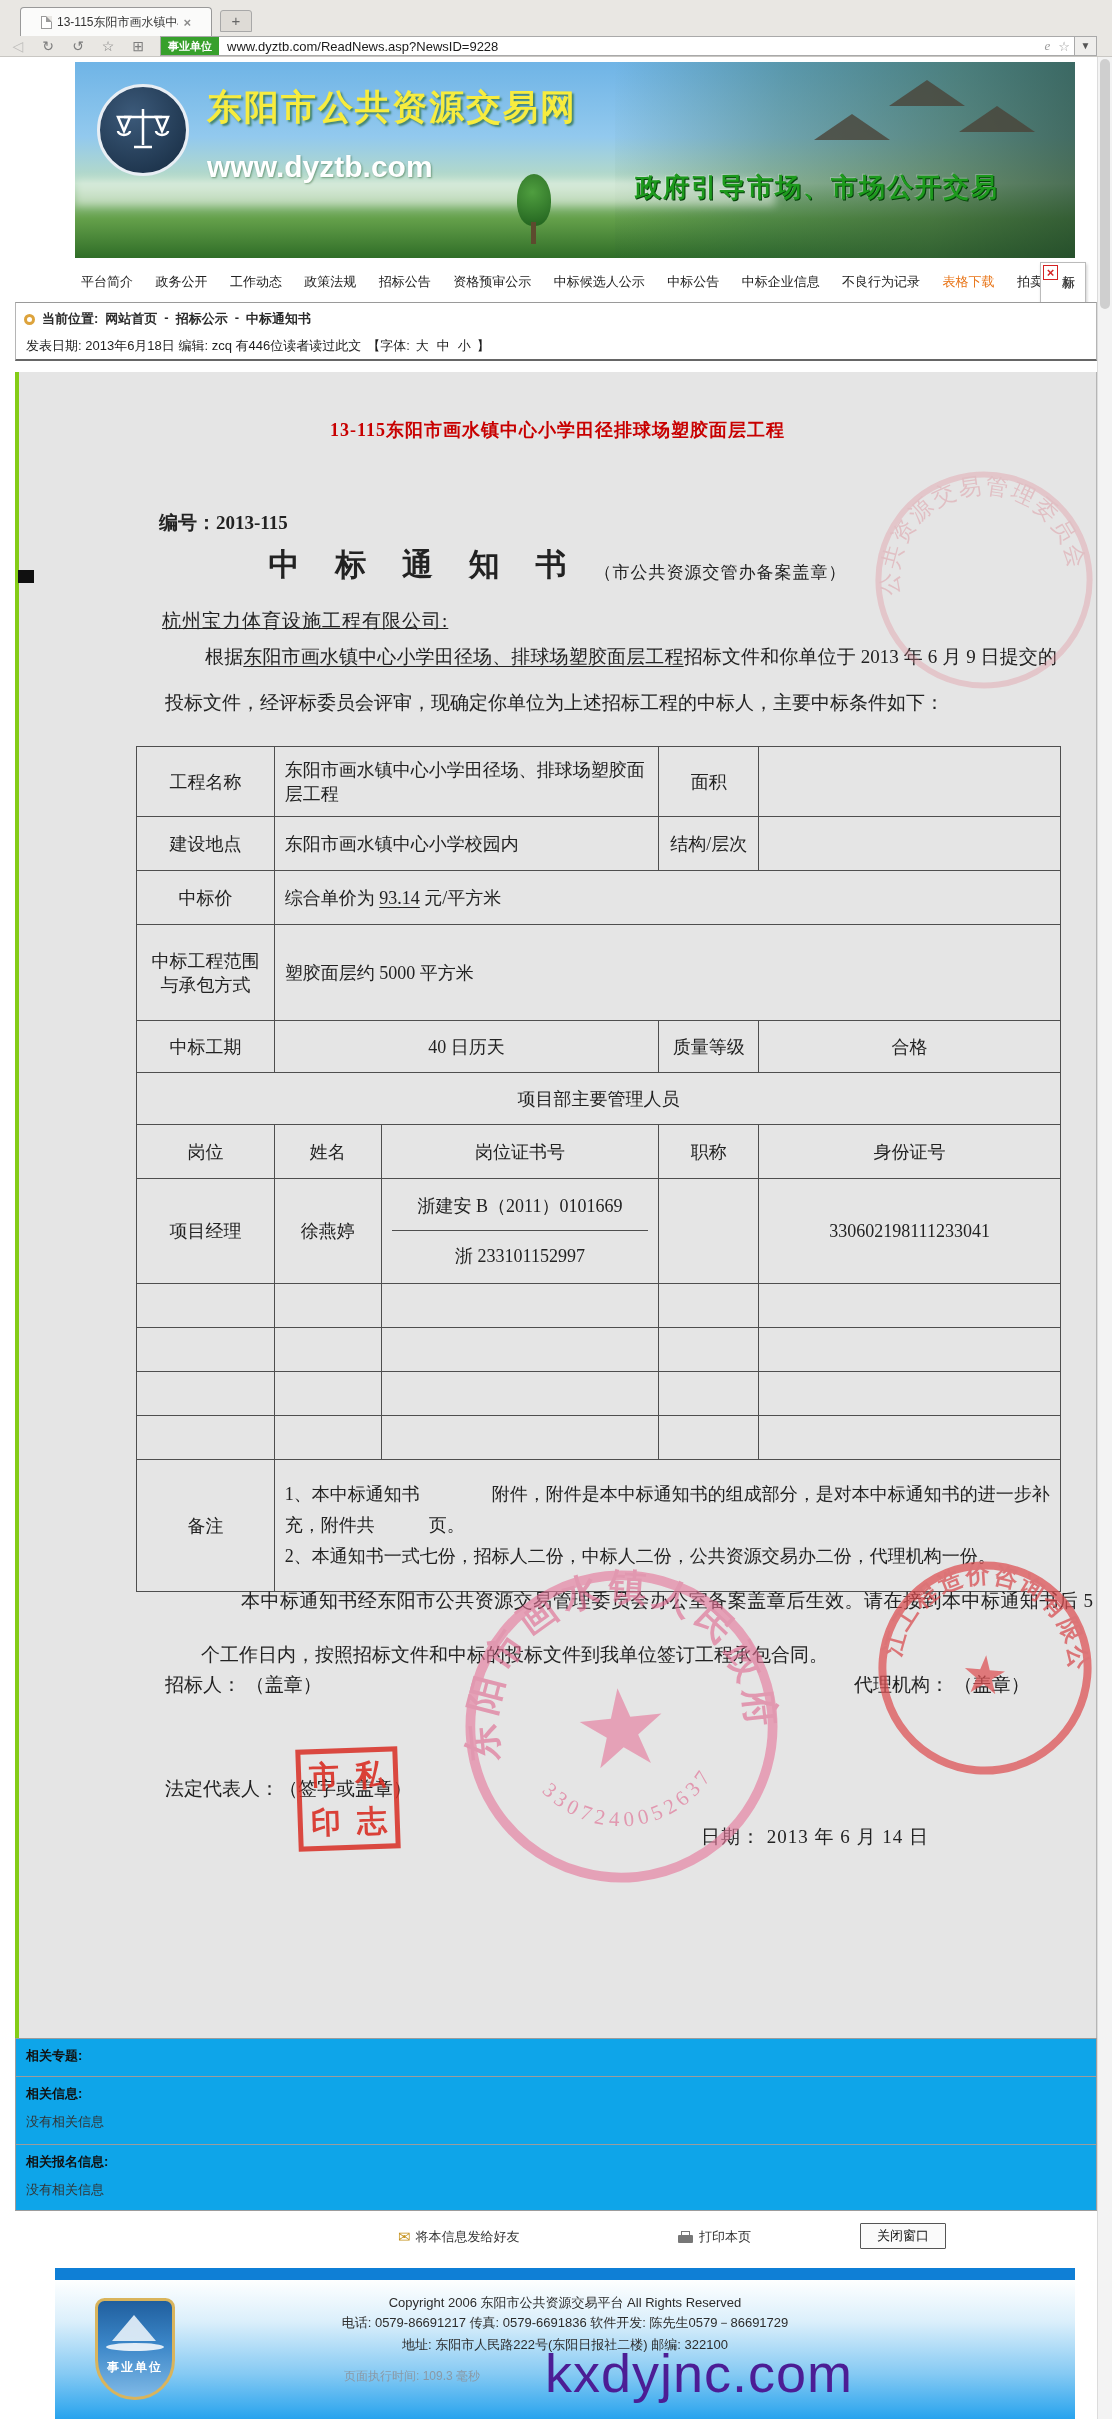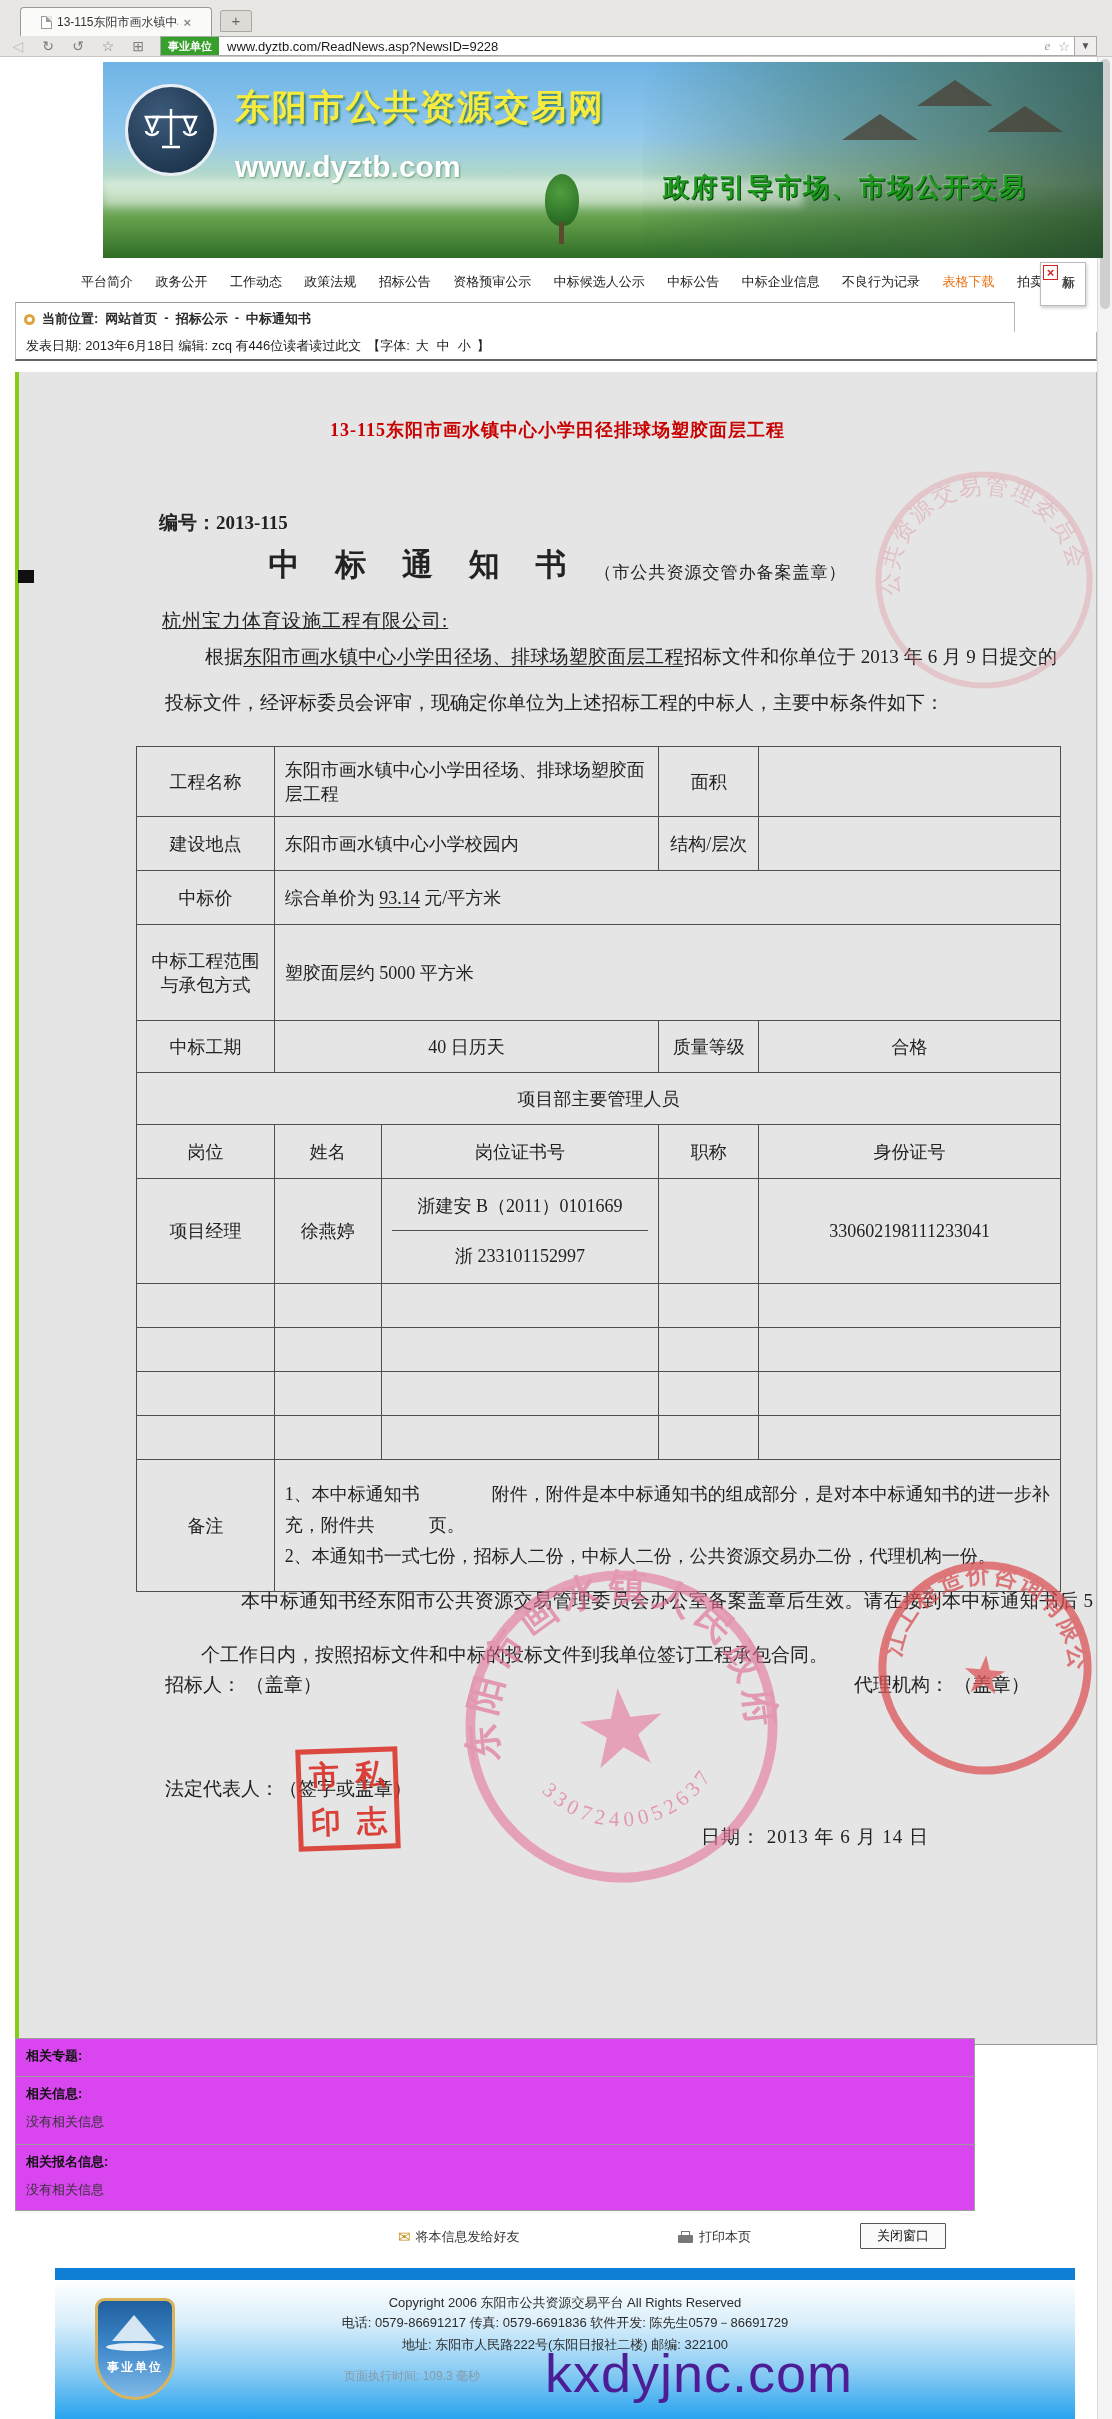--- a/index.html
+++ b/index.html
@@ -27,21 +27,21 @@
                display:flex; align-items:center; padding:0 7px; flex:0 0 auto; }
   #urltext { font-size:13px; color:#1a1a1a; padding:14px 8px; flex:1; white-space:nowrap; overflow:hidden; }
   .fld-ico { flex:0 0 auto; color:#9a9a9a; font-size:13px; padding:0 4px; }
   #urldrop { position:absolute; left:1075px; top:1px; width:22px; height:20px; background:#efeeec; border:1px solid #a9a9a9;
              border-left:none; text-align:center; line-height:18px; font-size:10px; color:#555; }
   #scrollbar { position:absolute; right:0; top:57px; width:15px; height:2362px; background:#f3f3f3; border-left:1px solid #dcdcdc; }
   #scrollthumb { position:absolute; left:2px; top:2px; width:10px; height:250px; background:#cfcfcf; border-radius:5px; }
 
   
   #banner { position:absolute; left:75px; top:62px; width:1000px; height:196px; overflow:hidden;
-            background:linear-gradient(180deg,#6fb4e6 0%,#92c9ee 38%,#b9dcc2 62%,#64a04a 80%,#2f6d27 100%);margin-left:28px; }
+            background:linear-gradient(180deg,#6fb4e6 0%,#92c9ee 38%,#b9dcc2 62%,#64a04a 80%,#2f6d27 100%); }
   #banner .temple { position:absolute; right:0; top:0; width:46%; height:100%;
             background:linear-gradient(100deg, rgba(40,90,60,0) 0%, rgba(45,95,60,.35) 35%, rgba(50,90,55,.6) 70%, rgba(35,70,45,.75) 100%); }
   .roof { position:absolute; width:0; height:0; border-left:38px solid transparent; border-right:38px solid transparent; border-bottom:26px solid #4a4438; opacity:.8; }
   #banner .mist { position:absolute; left:0; top:118px; width:70%; height:26px; background:rgba(255,255,255,.45); filter:blur(4px); }
   #logo { position:absolute; left:22px; top:22px; width:92px; height:92px; border-radius:50%;
           background:radial-gradient(circle at 38% 32%, #3c5a7a, #152a40); border:3px solid #e8eef4;
           display:flex; align-items:center; justify-content:center; }
   #site-name { position:absolute; left:132px; top:22px; font-size:35px; font-weight:bold; color:#f7ec3e;
                letter-spacing:2px; text-shadow:2px 2px 2px rgba(10,80,10,.55); }
   #site-url { position:absolute; left:132px; top:88px; font-size:30px; font-weight:bold; color:#fff;
@@ -57,21 +57,21 @@
             justify-content:space-between; padding:0 6px; }
   .nav-item { font-size:13px; color:#222; white-space:nowrap; cursor:default; }
   .nav-item.active { color:#e87417; }
   #nav-popup { position:absolute; left:1040px; top:262px; width:46px; height:44px; background:#fff;
                border:1px solid #bbb; box-shadow:1px 2px 3px rgba(0,0,0,.2); display:flex; padding:2px; gap:3px; }
   #nav-popup .px { color:#d42222; font-weight:bold; font-size:13px; border:1px solid #d42222; width:15px; height:15px;
                    line-height:13px; text-align:center; }
   #nav-popup .ptxt { writing-mode:vertical-rl; font-size:13px; color:#333; line-height:15px; }
 
   
-  #crumbbar { position:absolute; left:15px; top:302px; width:1000px; height:30px; background:#fff;
+  #crumbbar { position:absolute; left:15px; top:302px; width:1082px; height:30px; background:#fff;
               border:1px solid #9a9a9a; border-left:1px solid #b5b5b5; border-right:1px solid #b5b5b5;
               display:flex; align-items:center; gap:7px; padding:16px 8px; }
   #crumb-dot { width:11px; height:11px; border:3px solid #dda33c; border-radius:50%; flex:0 0 auto; }
   #crumbbar .lbl, #crumbbar .breadcrumb-item, #crumbbar .sep { font-size:13px; font-weight:bold; color:#2b2b2b; }
   #metabar { position:absolute; left:15px; top:332px; width:1082px; height:29px; background:#fff;
              border-left:1px solid #b5b5b5; border-right:1px solid #b5b5b5; border-bottom:2px solid #666;
              display:flex; align-items:center; padding:0 10px; gap:6px; font-size:13px; color:#1d1d1d; }
   .font-size-option { cursor:default; }
 
   
@@ -110,21 +110,21 @@
   .stamp svg text { font-family:"Liberation Serif","DejaVu Serif",serif; }
   #stamp-faint { left:845px; top:88px; width:240px; height:240px; opacity:.32; transform:rotate(-8deg); }
   #stamp-center { left:440px; top:1192px; width:325px; height:325px; opacity:.62; transform:rotate(-6deg); }
   #stamp-right { left:852px; top:1182px; width:228px; height:228px; opacity:.72; transform:rotate(5deg); }
   #stamp-square { left:278px; top:1376px; width:102px; height:102px; border:5px solid rgba(216,45,35,.85);
                   transform:rotate(-2deg); display:grid; grid-template-columns:1fr 1fr; }
   #stamp-square span { display:flex; align-items:center; justify-content:center; font-size:30px; font-weight:bold;
                        color:rgba(216,45,35,.9); font-family:"Liberation Serif",serif; }
 
   
-  .rel-box { position:absolute; left:15px; width:960px; background:#d946ef; border:1px solid #9c9c9c; border-top:none; padding:8px 10px 22px; }
+  .rel-box { position:absolute; left:15px; width:1082px; background:#0ea5e9; border:1px solid #9c9c9c; border-top:none; padding:8px 10px 22px; }
   #rel1 { top:2038px; height:39px; border-top:1px solid #9c9c9c; }
   .rel-label { font-size:13px; font-weight:bold; color:#111; }
   #rel2 { top:2077px; height:68px; }
   #rel3 { top:2145px; height:66px; }
   .rel-empty { font-size:13px; color:#333; margin-top:10px; }
 
   
   #act-send { position:absolute; left:398px; top:2228px; display:flex; align-items:center; gap:5px; font-size:13px; color:#333; }
   #act-send .env { color:#c69422; font-size:15px; }
   #act-print { position:absolute; left:678px; top:2228px; display:flex; align-items:center; gap:6px; font-size:13px; color:#333; }

